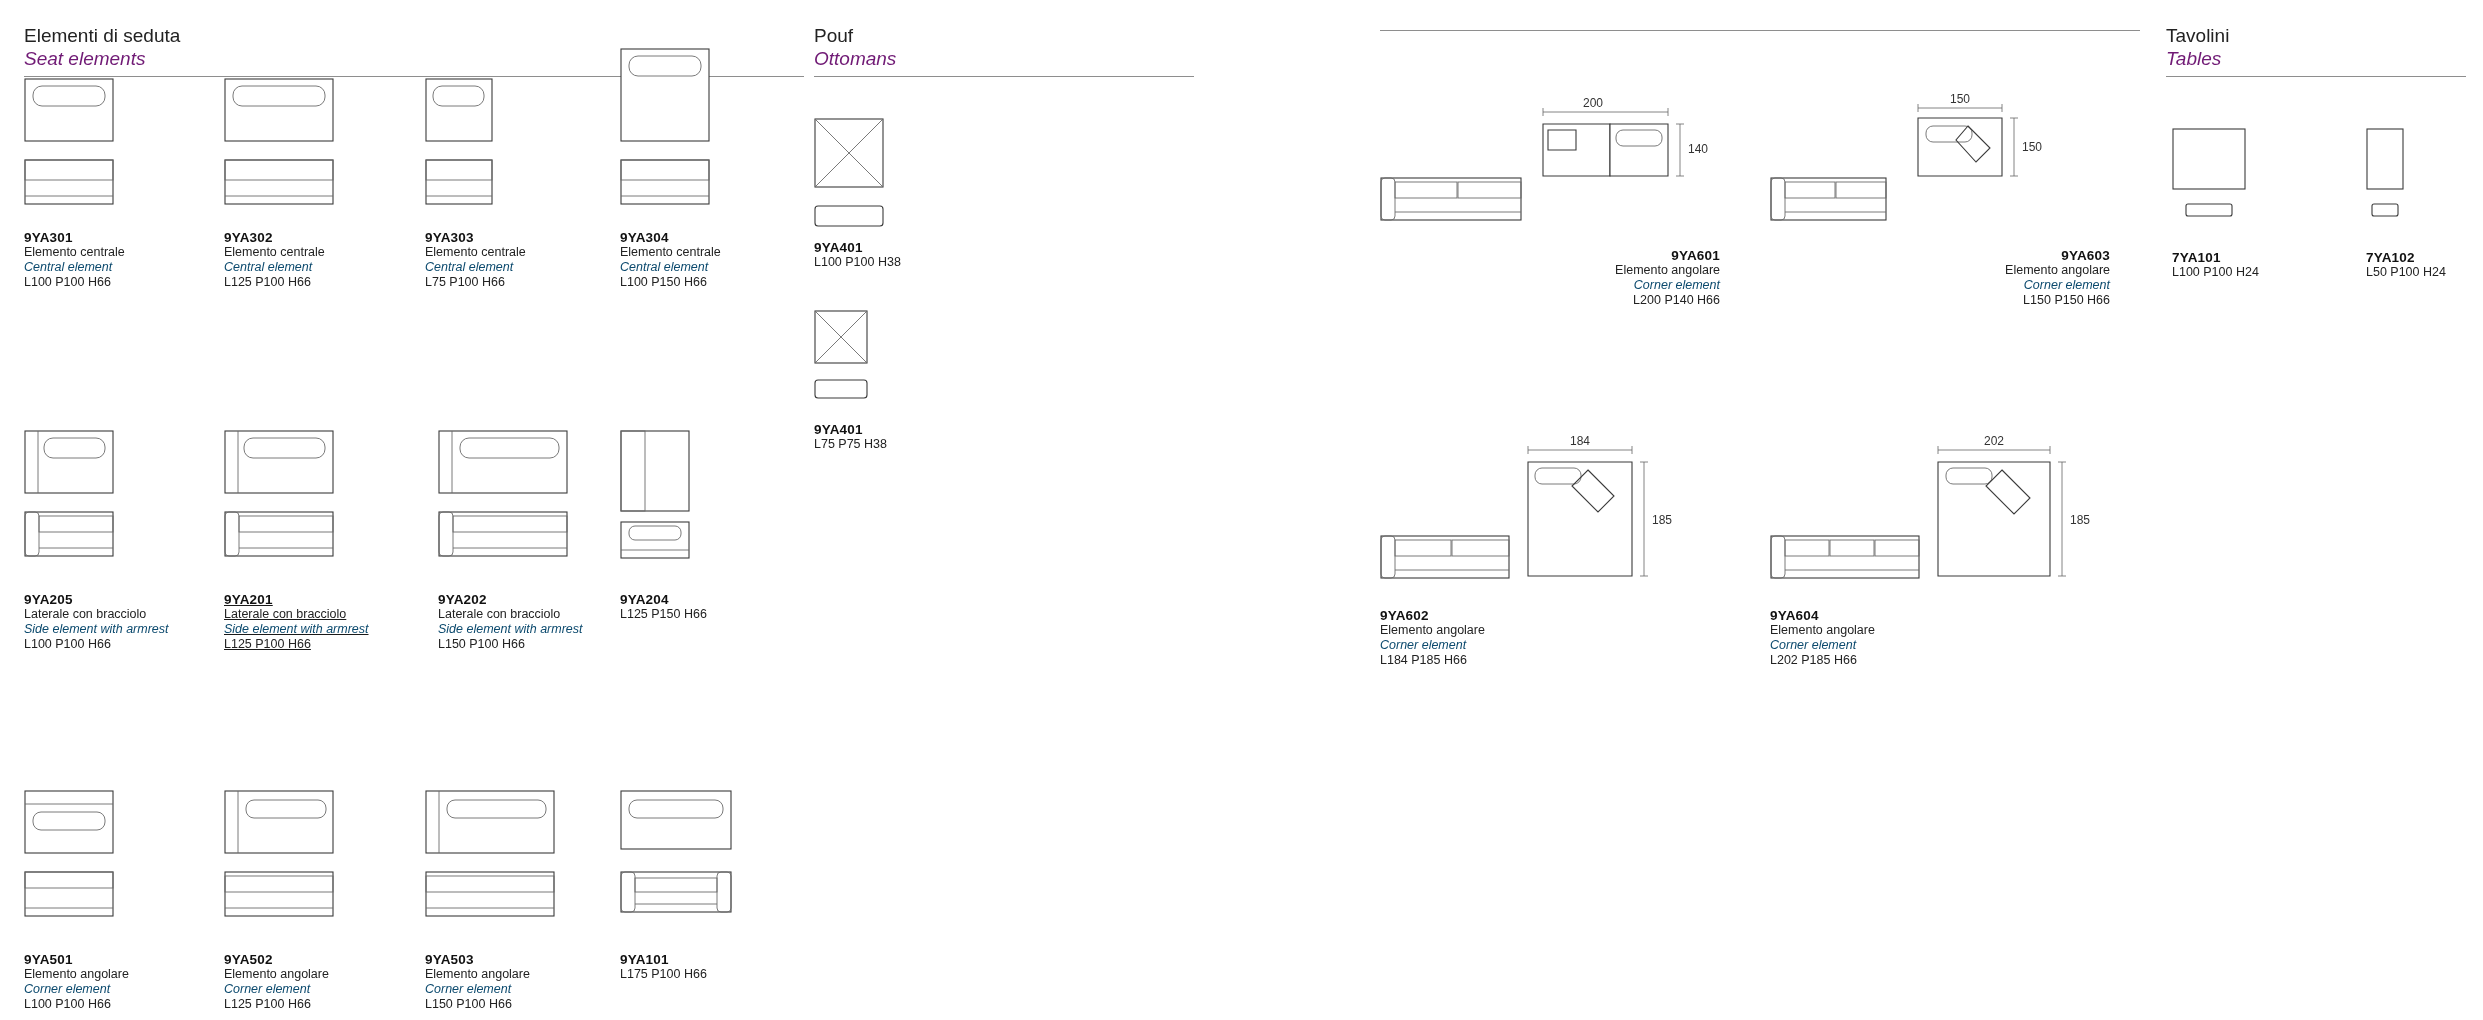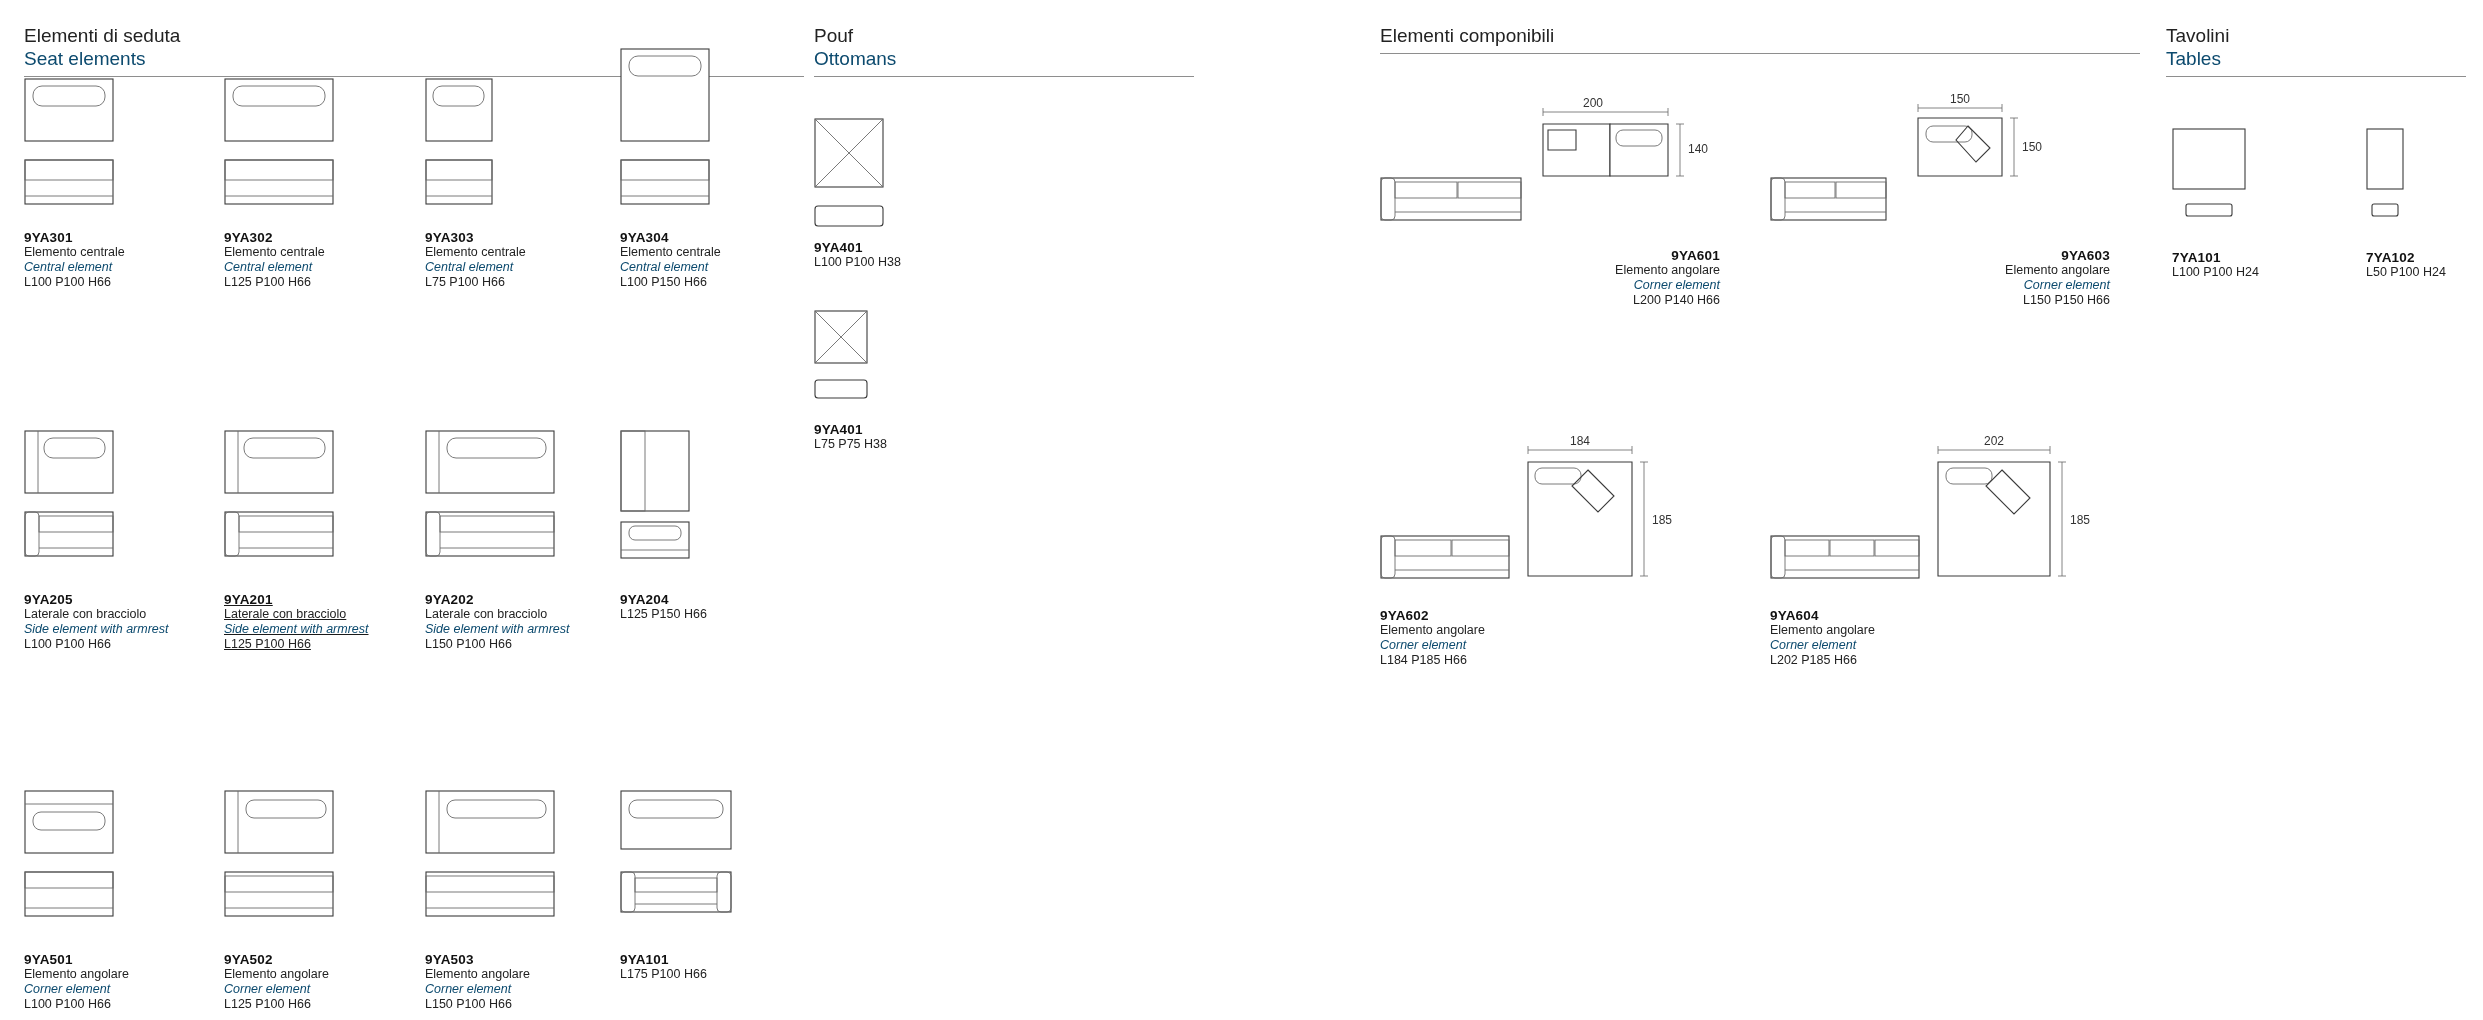--- a/index.html
+++ b/index.html
@@ -9,21 +9,21 @@
     font-family:"Liberation Sans", sans-serif;
     color:#1a1a1a;
     position:relative;
     overflow:hidden;
   }
   .sheet{position:relative;width:2483px;height:868px;}
 
   
   .section{position:absolute;}
   .sec-title{font-size:19px;line-height:23px;color:#222;white-space:nowrap;}
-  .sec-sub{font-size:19px;line-height:23px;color:#0c4a6e;white-space:nowrap;}
+  .sec-sub{font-size:19px;line-height:23px;color:#701a75;font-style:italic;white-space:nowrap;}
   .sec-rule{border-bottom:1px solid #8e8e8e;margin-top:6px;}
 
   
   .item{position:absolute;}
   .code{font-size:13.5px;font-weight:bold;color:#111;letter-spacing:.2px;white-space:nowrap;}
   .desc{font-size:12.5px;color:#222;white-space:nowrap;line-height:15px;}
   .desc-it{font-size:12.5px;color:#0c4a6e;font-style:italic;white-space:nowrap;line-height:15px;}
   .dims{font-size:12.5px;color:#222;white-space:nowrap;line-height:15px;}
   .caption{margin-top:6px;}
 
@@ -47,21 +47,20 @@
     <div class="sec-rule"></div>
   </div>
 
   <div class="section" style="left:814px;top:24px;width:380px;">
     <div class="sec-title">Pouf</div>
     <div class="sec-sub">Ottomans</div>
     <div class="sec-rule"></div>
   </div>
 
   <div class="section" style="left:1380px;top:24px;width:760px;">
-    <div class="sec-title">Elementi componibili</div>
     <div class="sec-rule"></div>
   </div>
 
   <div class="section" style="left:2166px;top:24px;width:300px;">
     <div class="sec-title">Tavolini</div>
     <div class="sec-sub">Tables</div>
     <div class="sec-rule"></div>
   </div>
 
   <div class="item" style="left:24px;top:78px;">
@@ -169,21 +168,21 @@
       </svg>
     </div>
     <div class="caption" style="margin-top:2px;">
       <div class="code">9YA201</div>
       <div class="desc">Laterale con bracciolo</div>
       <div class="desc-it">Side element with armrest</div>
       <div class="dims">L125 P100 H66</div>
     </div>
   </div>
 
-  <div class="item" style="left:425px;top:430px;">
+  <div class="item" style="left:438px;top:430px;">
     <div class="draw">
       <svg width="180" height="160" viewBox="0 0 180 160">
         <rect class="fillw" x="1" y="1" width="128" height="62"></rect>
         <line class="ln-thin" x1="14" y1="1" x2="14" y2="63"></line>
         <rect class="ln-thin" x="22" y="8" width="99" height="20" rx="9"></rect>
         <rect class="fillw" x="1" y="82" width="128" height="44"></rect>
         <rect class="ln-thin" x="1" y="82" width="14" height="44" rx="4"></rect>
         <rect class="ln-thin" x="15" y="86" width="114" height="16"></rect>
         <line class="ln-thin" x1="15" y1="118" x2="129" y2="118"></line>
       </svg>

